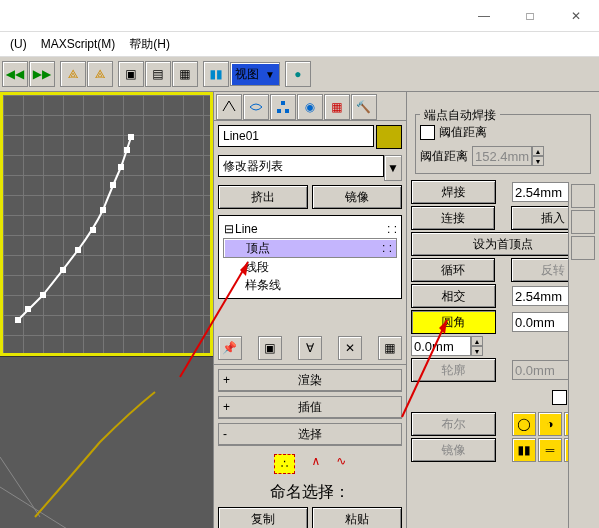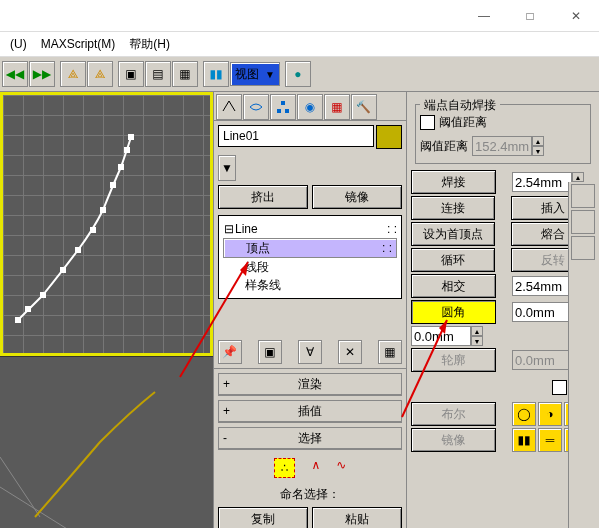--- a/index.html
+++ b/index.html
@@ -167,20 +167,23 @@
       </div>
 
       <div class="namebox">
         <div class="input">
             <span>Line01</span>
           </div>
         <div class="colorswatch"></div>
       </div>
 
       <div class="dropdown">
+        <div class="input" style="flex:1">
+            <span>修改器列表</span>
+          </div>
         <div class="tool" style="width:16px">▼</div>
       </div>
 
       <div class="btnrow">
         <div class="btn3d">挤出</div>
         <div class="btn3d">镜像</div>
       </div>
 
       <div class="tree">
         <div class="tree-item">
@@ -228,29 +231,29 @@
             <span>选择</span>
           </div>
         </div>
 
       <div style="display:flex;justify-content:center;gap:16px;margin:6px">
         <span style="background:#ffff00;padding:2px 6px;border:1px dashed #c00">∴</span>
         <span style="color:#c00">∧</span>
         <span style="color:#c00">∿</span>
       </div>
 
-      <div style="text-align:center;font-size:12px;margin:2px">命名选择：</div>
+      <div style="text-align:center;font-size:16px;margin:2px">命名选择：</div>
       <div class="btnrow">
         <div class="btn3d">复制</div>
         <div class="btn3d">粘贴</div>
       </div>
     </div>
 
     <div class="cmdpanel2">
-      <div class="group" style="margin-top:10px;position:relative">
+      <div class="group" style="margin-top:20px;position:relative">
         <div class="group-title">端点自动焊接</div>
         <div class="lblrow">
             <span class="chk"></span>
             <span>阈值距离</span>
           </div>
         <div class="lblrow">
             <span>阈值距离</span>
           <div class="spin">
               <div class="val disabled">152.4mm</div>
               <div class="arrows">
@@ -270,21 +273,20 @@
               <div>▼</div>
             </div>
           </div>
       </div>
       <div class="twocol">
         <div class="btn3d">连接</div>
         <div class="btn3d">插入</div>
       </div>
       <div class="twocol">
         <div class="btn3d">设为首顶点</div>
-        <div class="btn3d">熔合</div>
       </div>
       <div class="twocol">
         <div class="btn3d">循环</div>
         <div class="btn3d disabled">反转</div>
       </div>
       <div class="twocol">
         <div class="btn3d">相交</div>
         <div class="spin">
             <div class="val">2.54mm</div>
             <div class="arrows">

